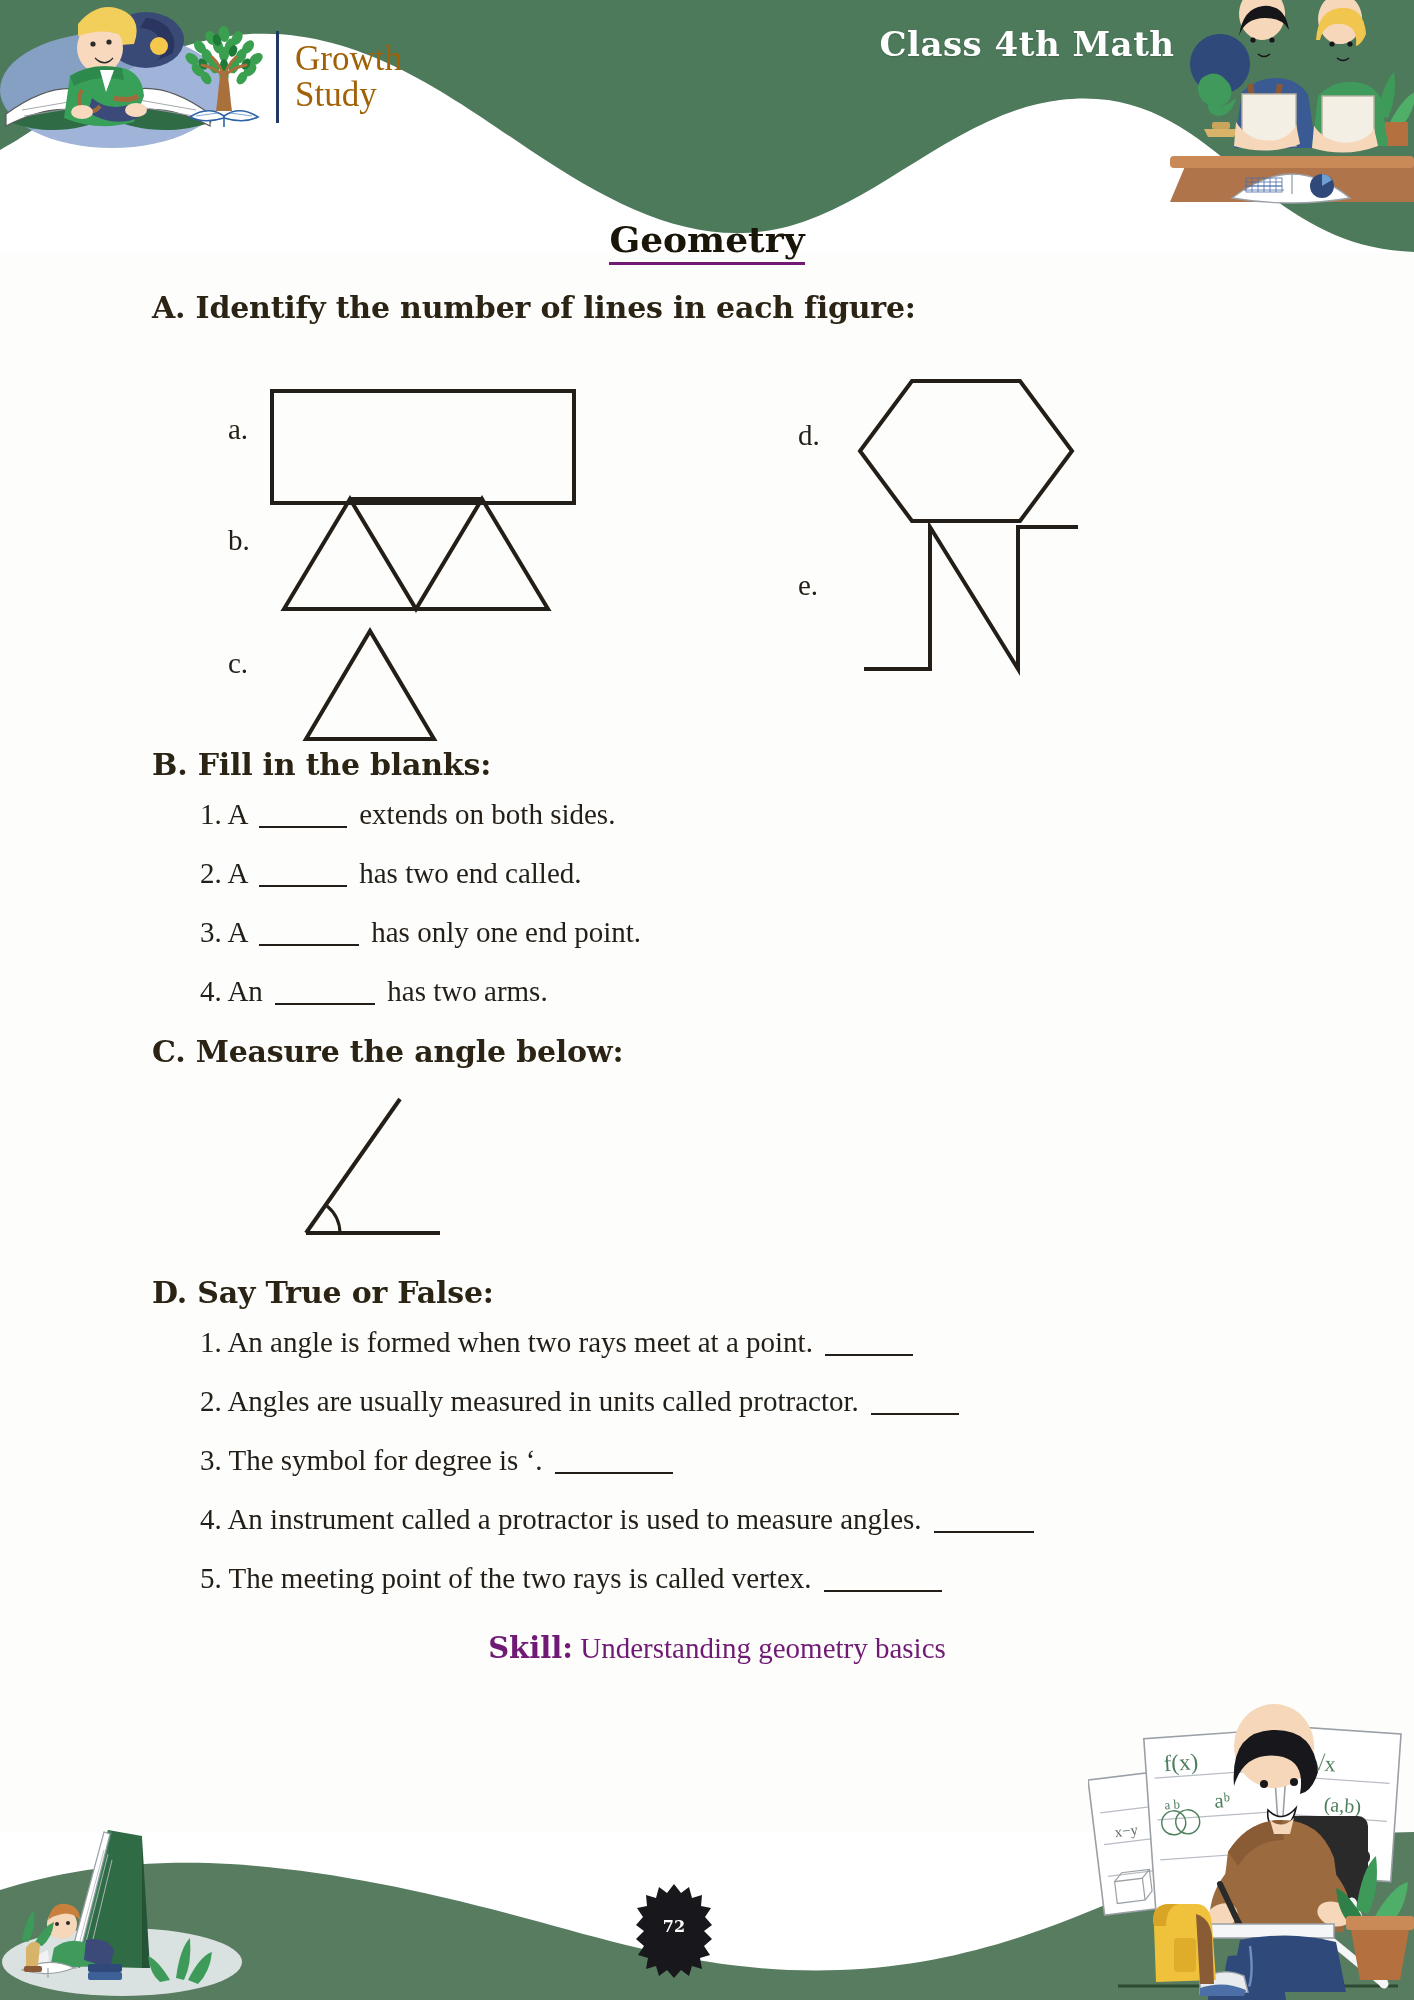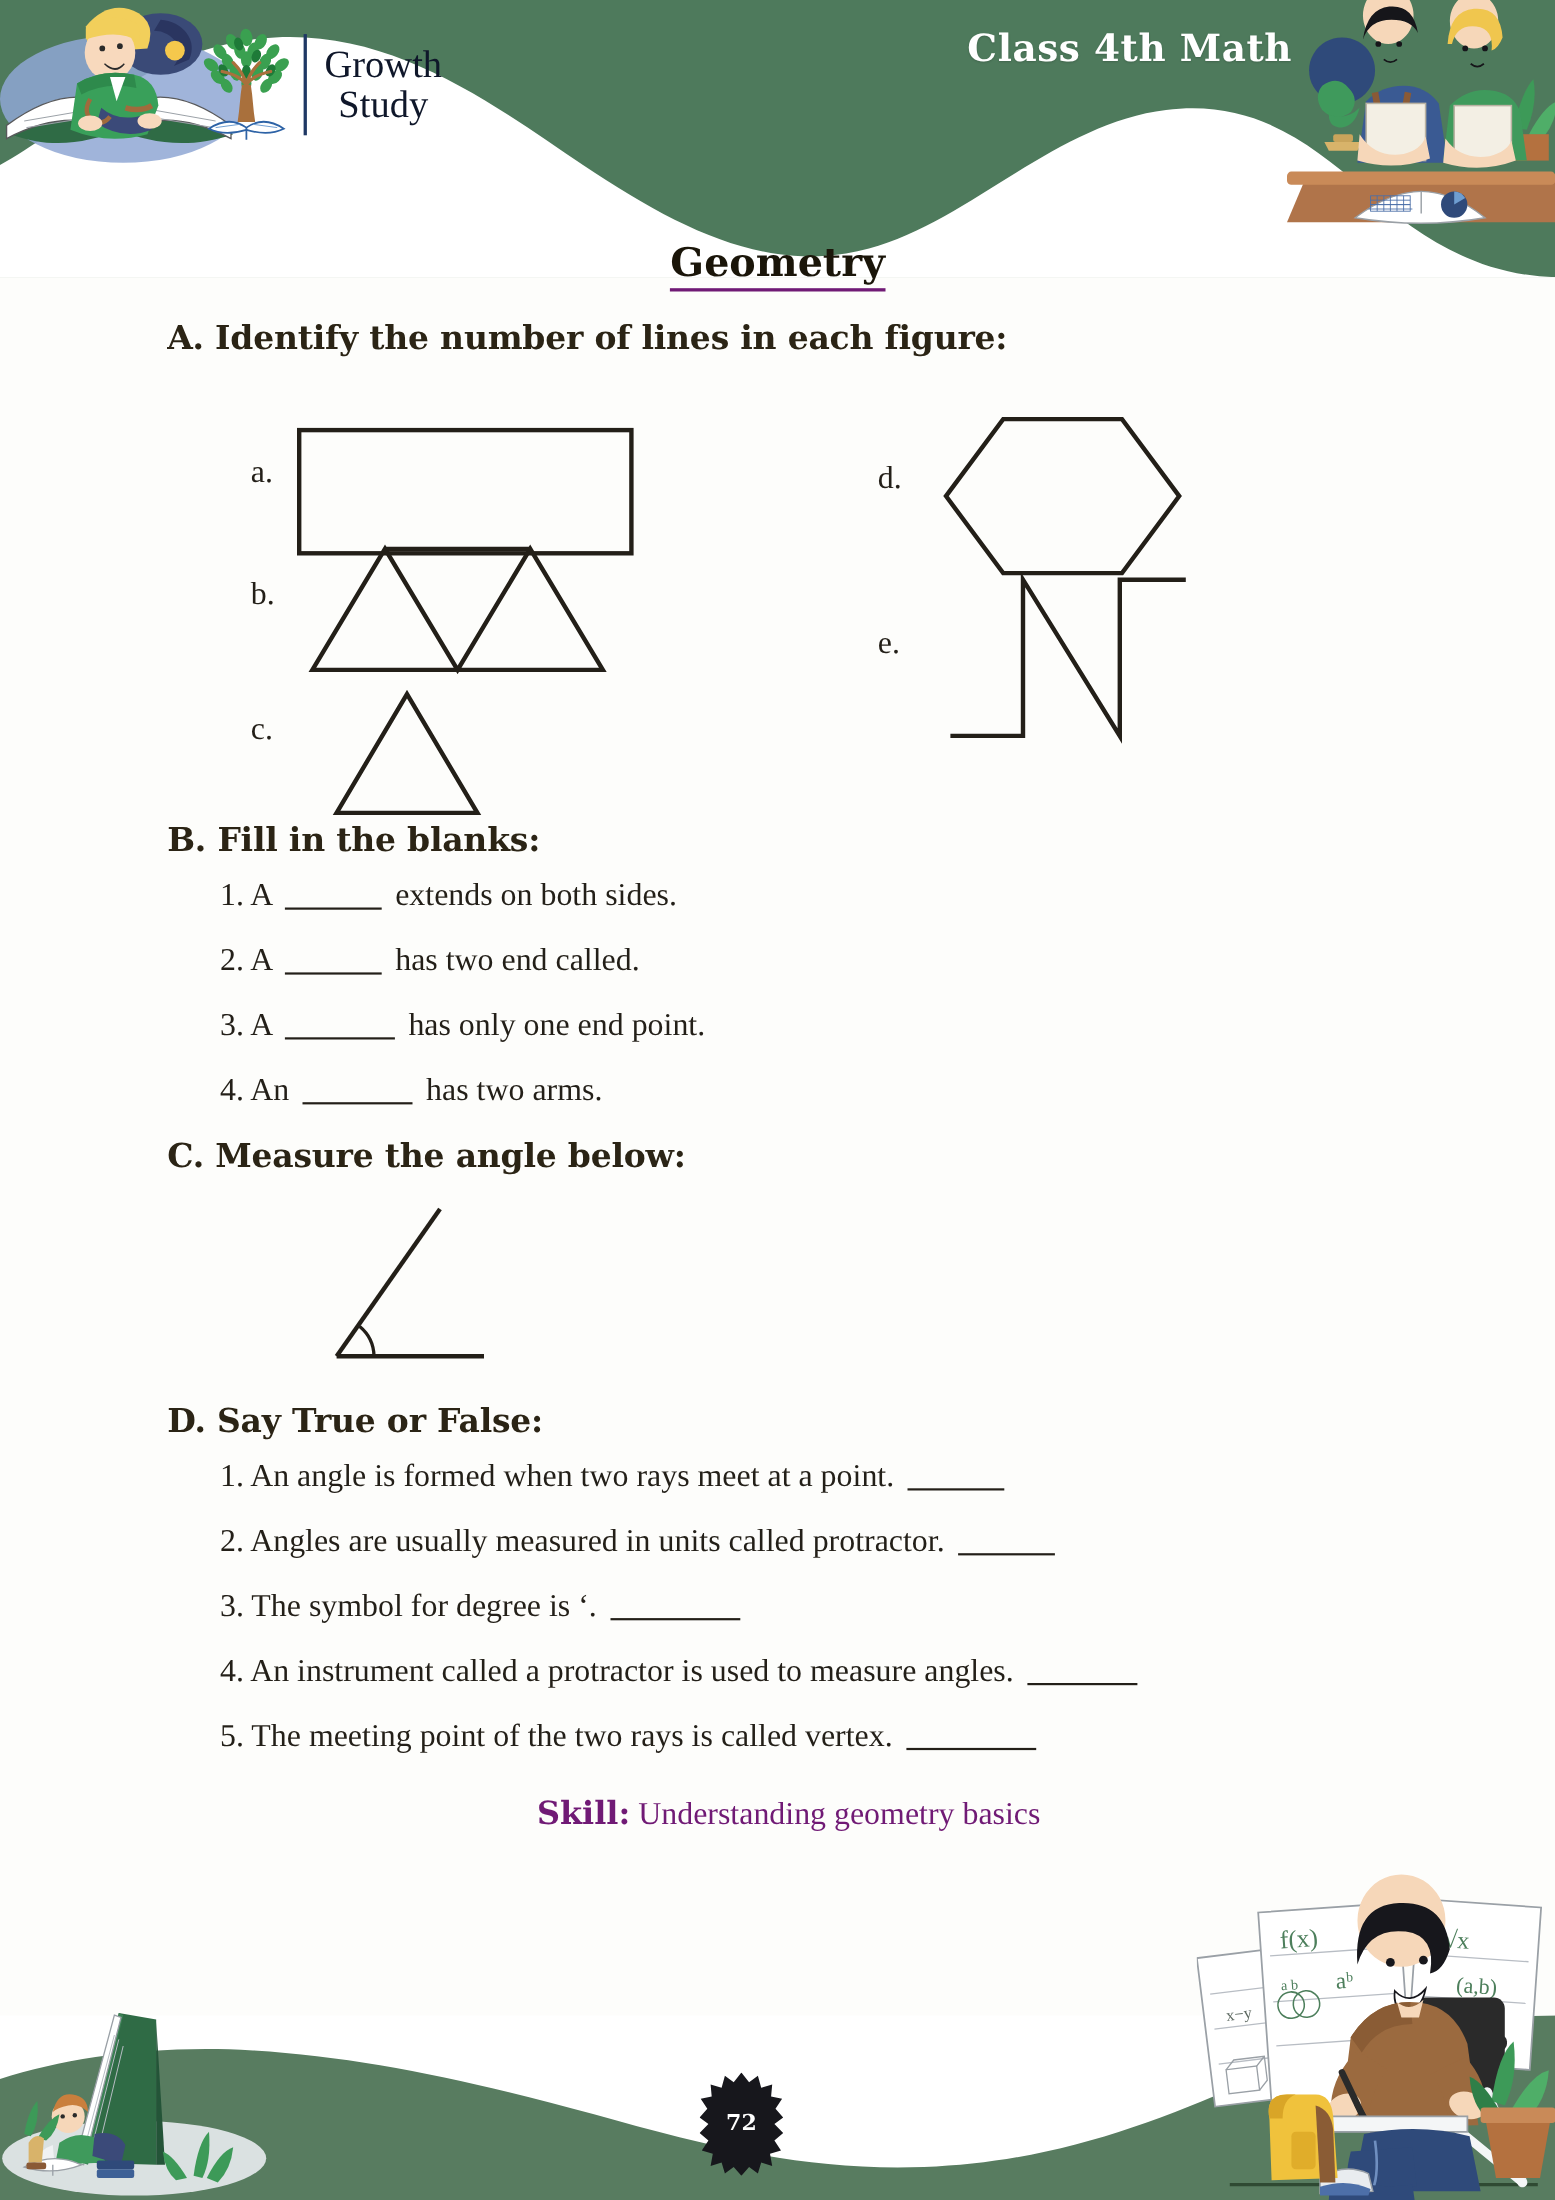--- a/index.html
+++ b/index.html
@@ -64,24 +64,23 @@
   }
   .logo-mark { width: 92px; height: 112px; flex: 0 0 auto; }
   .logo-divider {
     width: 3px; height: 92px;
     background: #1f3864;
     margin: 0 16px 0 6px;
     flex: 0 0 auto;
   }
   .logo-text {
     font-family: "Liberation Serif", serif;
-    color: #0f172a;
+    color: #a16207;
     font-size: 35px;
     line-height: 1.02;
-    text-align: center;
   }
   .logo-text div { white-space: nowrap; }
 
   
   .illus { position: absolute; z-index: 5; }
   .illus-header-left { left: -4px; top: -6px; width: 232px; height: 168px; }
   .illus-header-right { left: 1146px; top: -4px; width: 272px; height: 210px; }
   .illus-footer-left { left: 0px; top: 1828px; width: 270px; height: 172px; }
   .illus-footer-right { left: 1088px; top: 1688px; width: 326px; height: 312px; }
 
@@ -181,21 +180,21 @@
   }
   .page-num {
     position: absolute;
     left: 636px;
     top: 1917px;
     width: 76px;
     text-align: center;
     color: #ffffff;
     font-family: "DejaVu Serif", serif;
     font-weight: bold;
-    font-size: 20px;
+    font-size: 16px;
     z-index: 9;
   }
 </style>
 </head>
 <body>
 
 <div class="page">
 
   <div class="header-band">
     <svg class="header-green" viewBox="0 0 1414 252" preserveAspectRatio="none">

